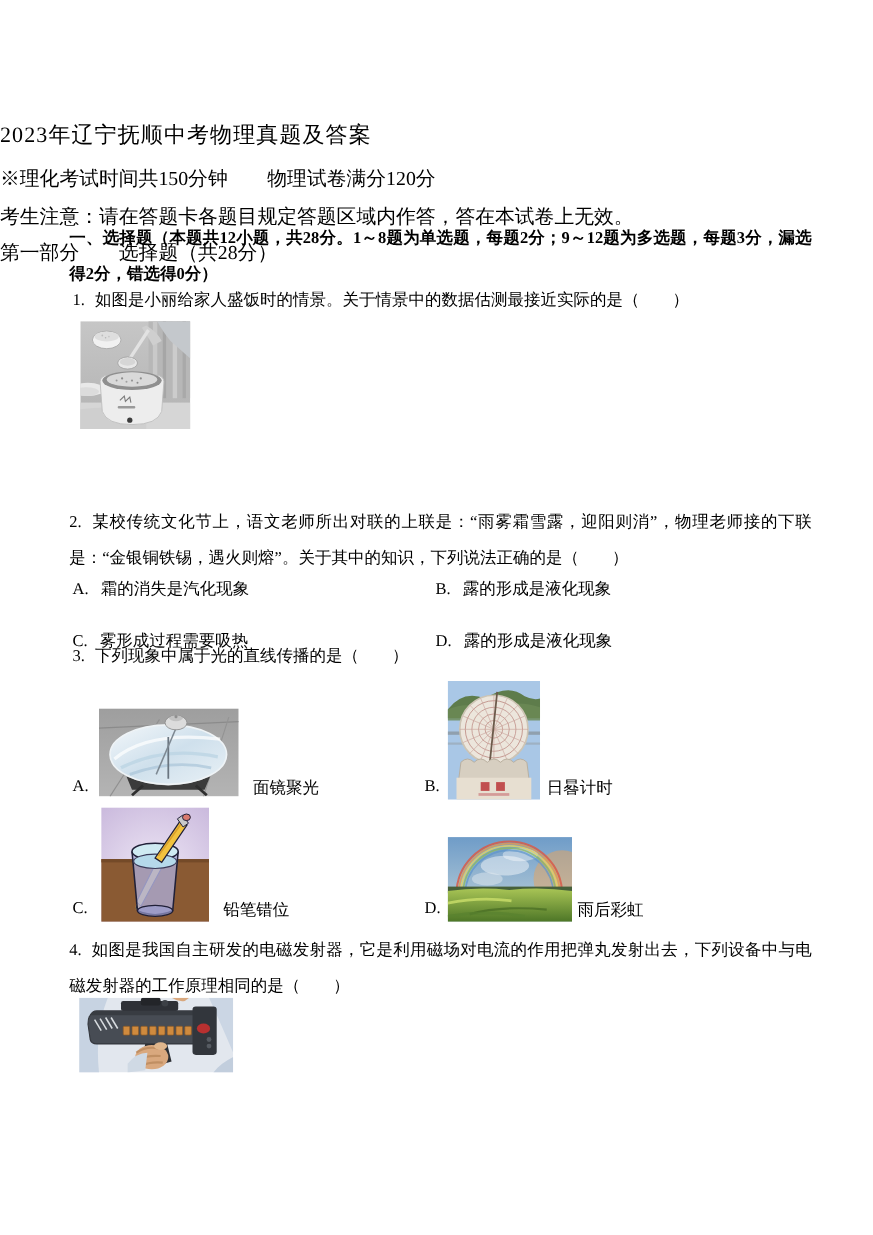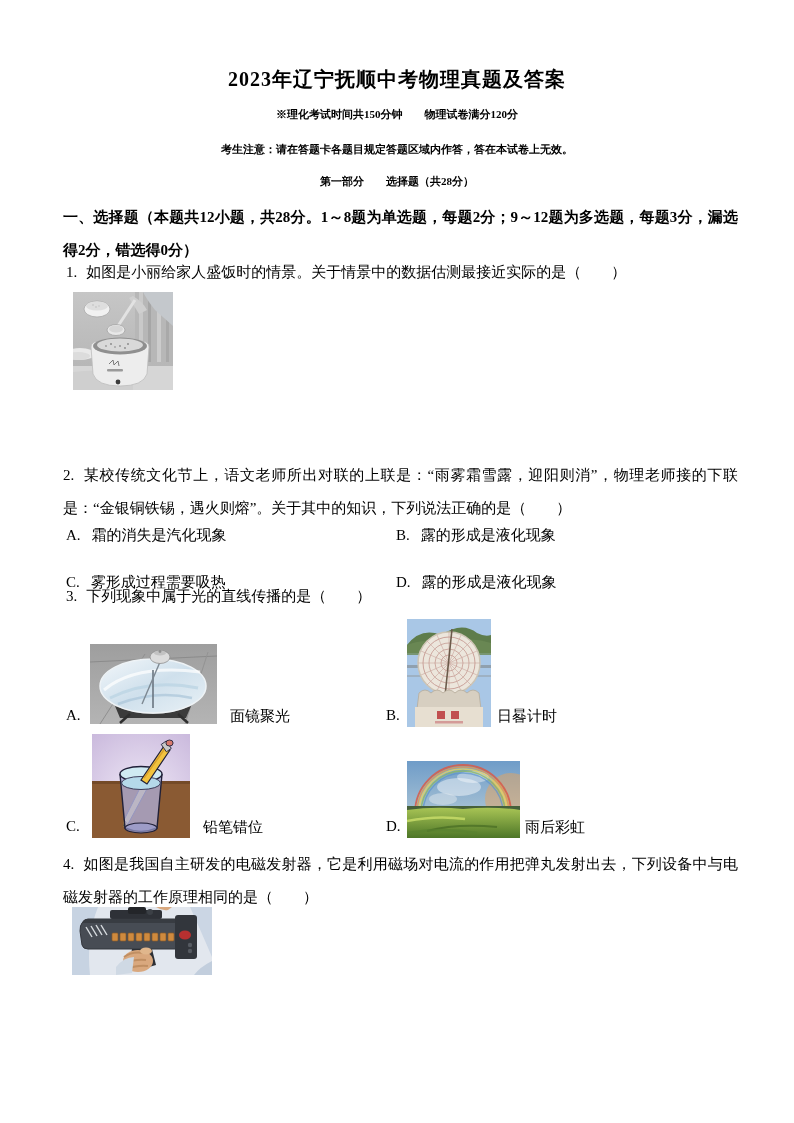--- a/index.html
+++ b/index.html
@@ -1,22 +1,22 @@
 <!DOCTYPE html>
 <html><head>
 <meta charset="utf-8">
 <style>
   html,body{margin:0;padding:0;background:#ffffff;}
   .page{
     position:relative;width:794px;height:1123px;margin:0 auto;background:#ffffff;
     font-family:"Liberation Serif","DejaVu Serif",serif;color:#000;overflow:hidden;
   }
-  .center{position:absolute;left:0;right:0;text-align:center;font-weight:bold;}
+  .center{position:absolute;left:0;right:0;font-weight:normal;margin-top:43px;}
   .title{font-size:20px;letter-spacing:1px;}
-  .hline{font-size:11px;}
+  .hline{font-size:18px;}
   .para{position:absolute;left:63px;right:56px;font-size:15px;line-height:33px;text-align:justify;font-family:Liberation Serif, serif;}
   .bold{font-weight:bold;}
   .stem-line{position:absolute;left:66px;font-size:15px;white-space:nowrap;}
   .qnum{margin-right:9px;}
   .opt-row{position:absolute;left:66px;right:40px;height:20px;font-size:15px;}
   .opt{position:absolute;top:0;white-space:nowrap;}
   .opt-left{left:0;}
   .opt-right{left:330px;}
   .opt .lbl{margin-right:11px;}
   .fig{position:absolute;}

